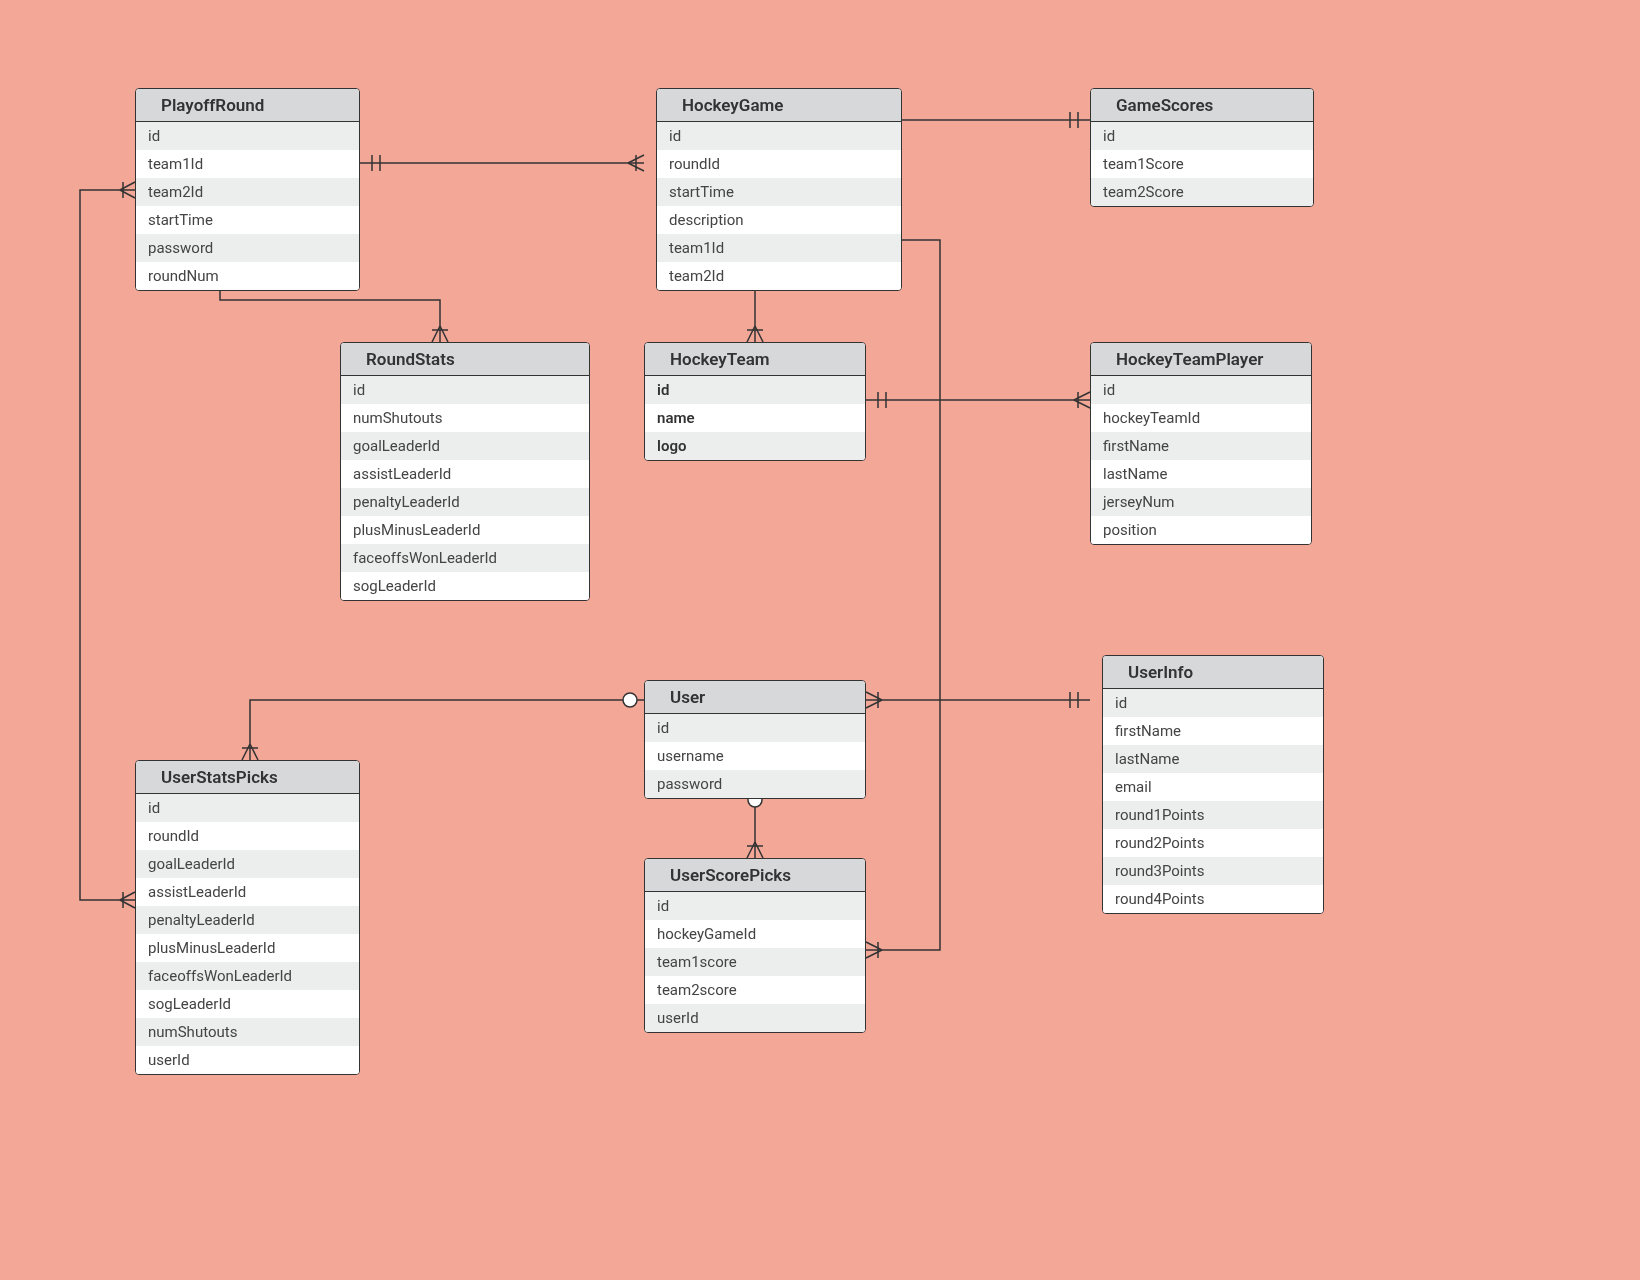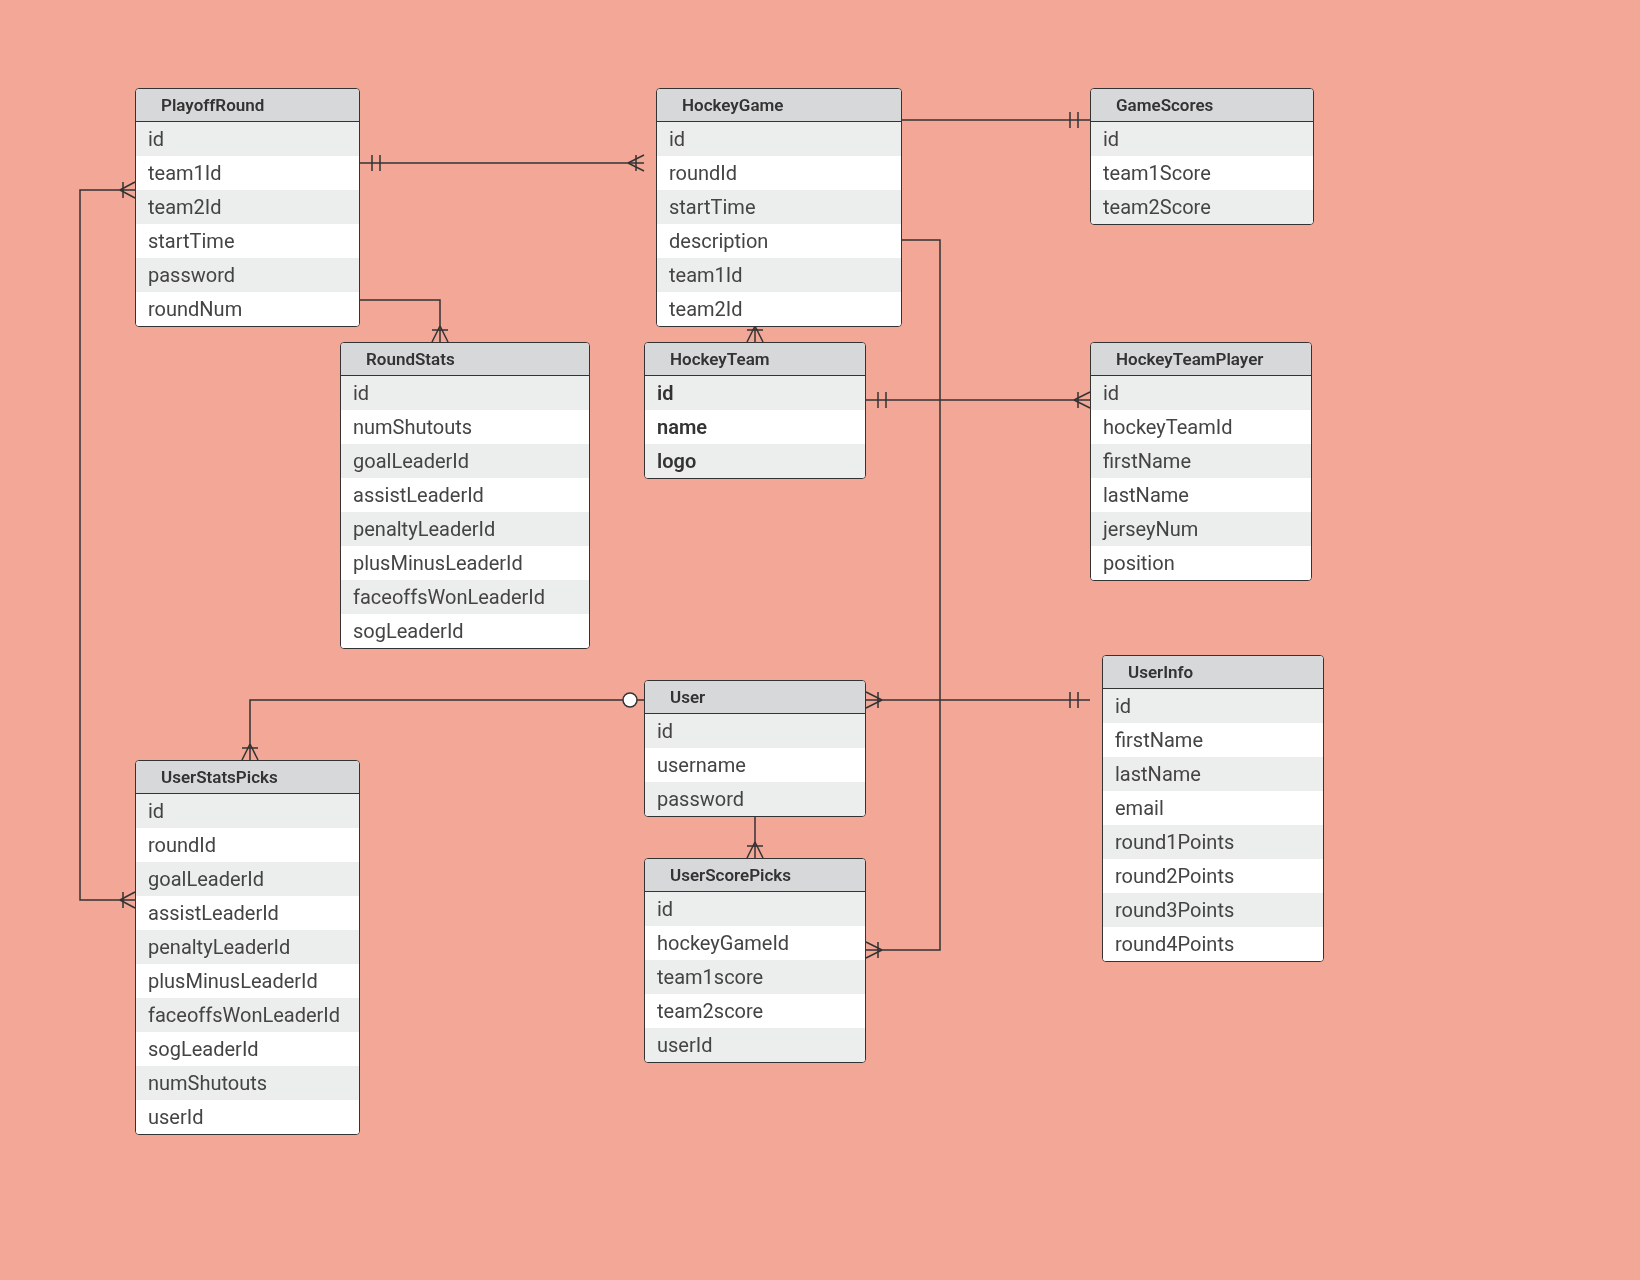--- a/index.html
+++ b/index.html
@@ -22,21 +22,21 @@
     background: #d7d8da;
     border-bottom: 1.5px solid #333;
     padding: 6px 25px;
     font-weight: 600;
     font-size: 17px;
     color: #333;
     text-align: left;
   }
   .entity-row {
     padding: 5px 12px;
-    font-size: 20px;
+    font-size: 15px;
     color: #444;
     text-align: left;
   }
   .entity-row:nth-child(even) { background: #fff; }
   .entity-row:nth-child(odd)  { background: #eceded; }
   .entity-body { }
   .bold { font-weight: 600; color:#333; }
   svg.connectors {
     position: absolute;
     top: 0; left: 0;

